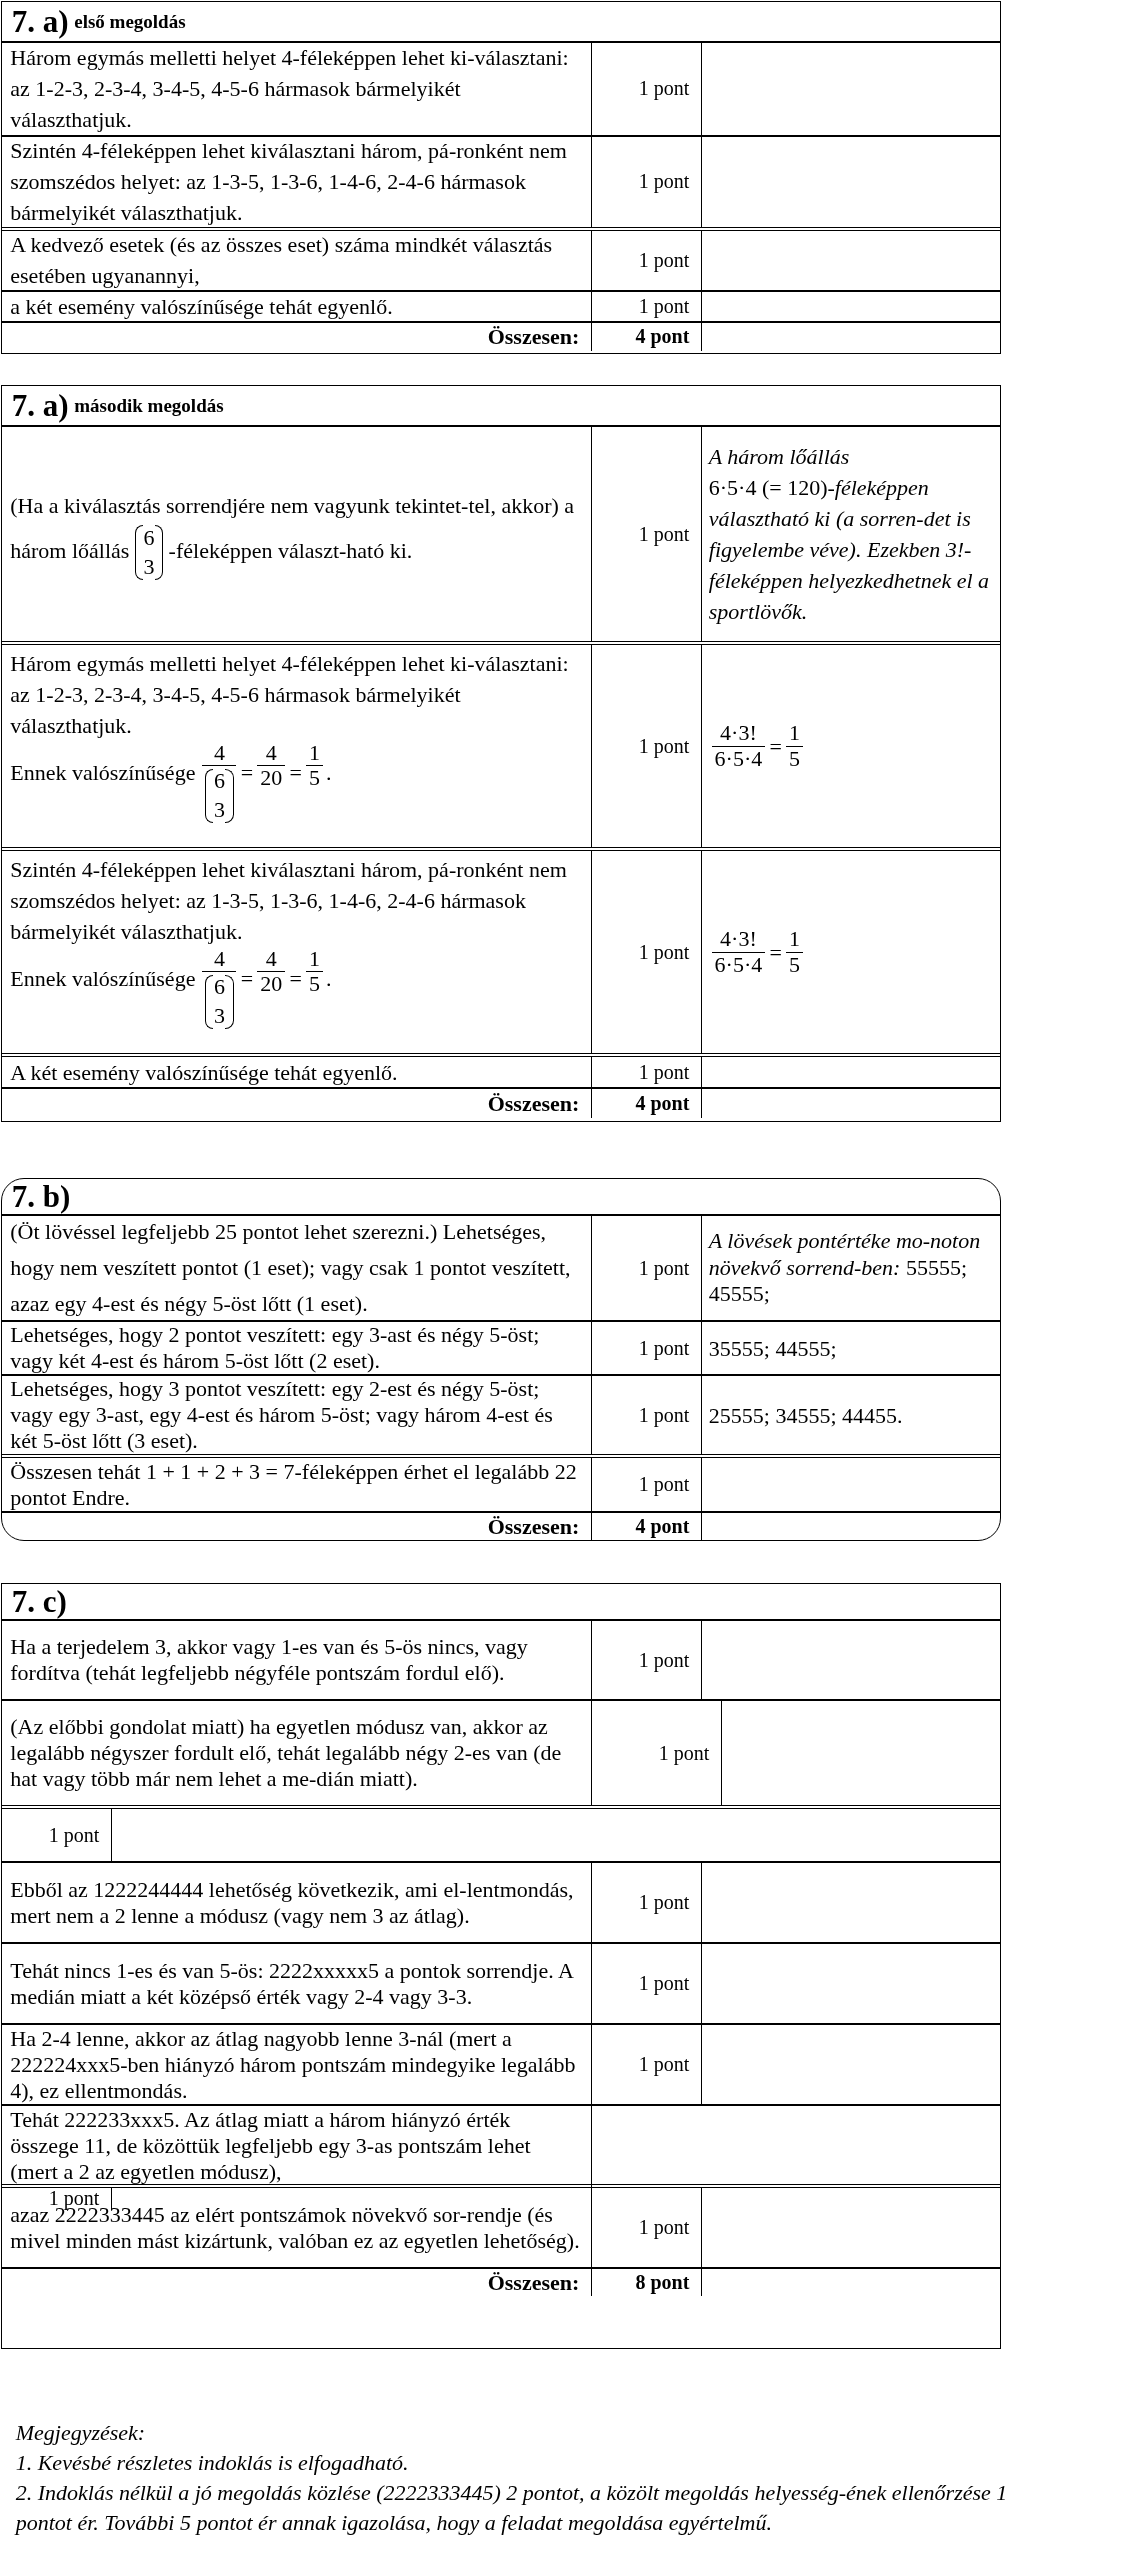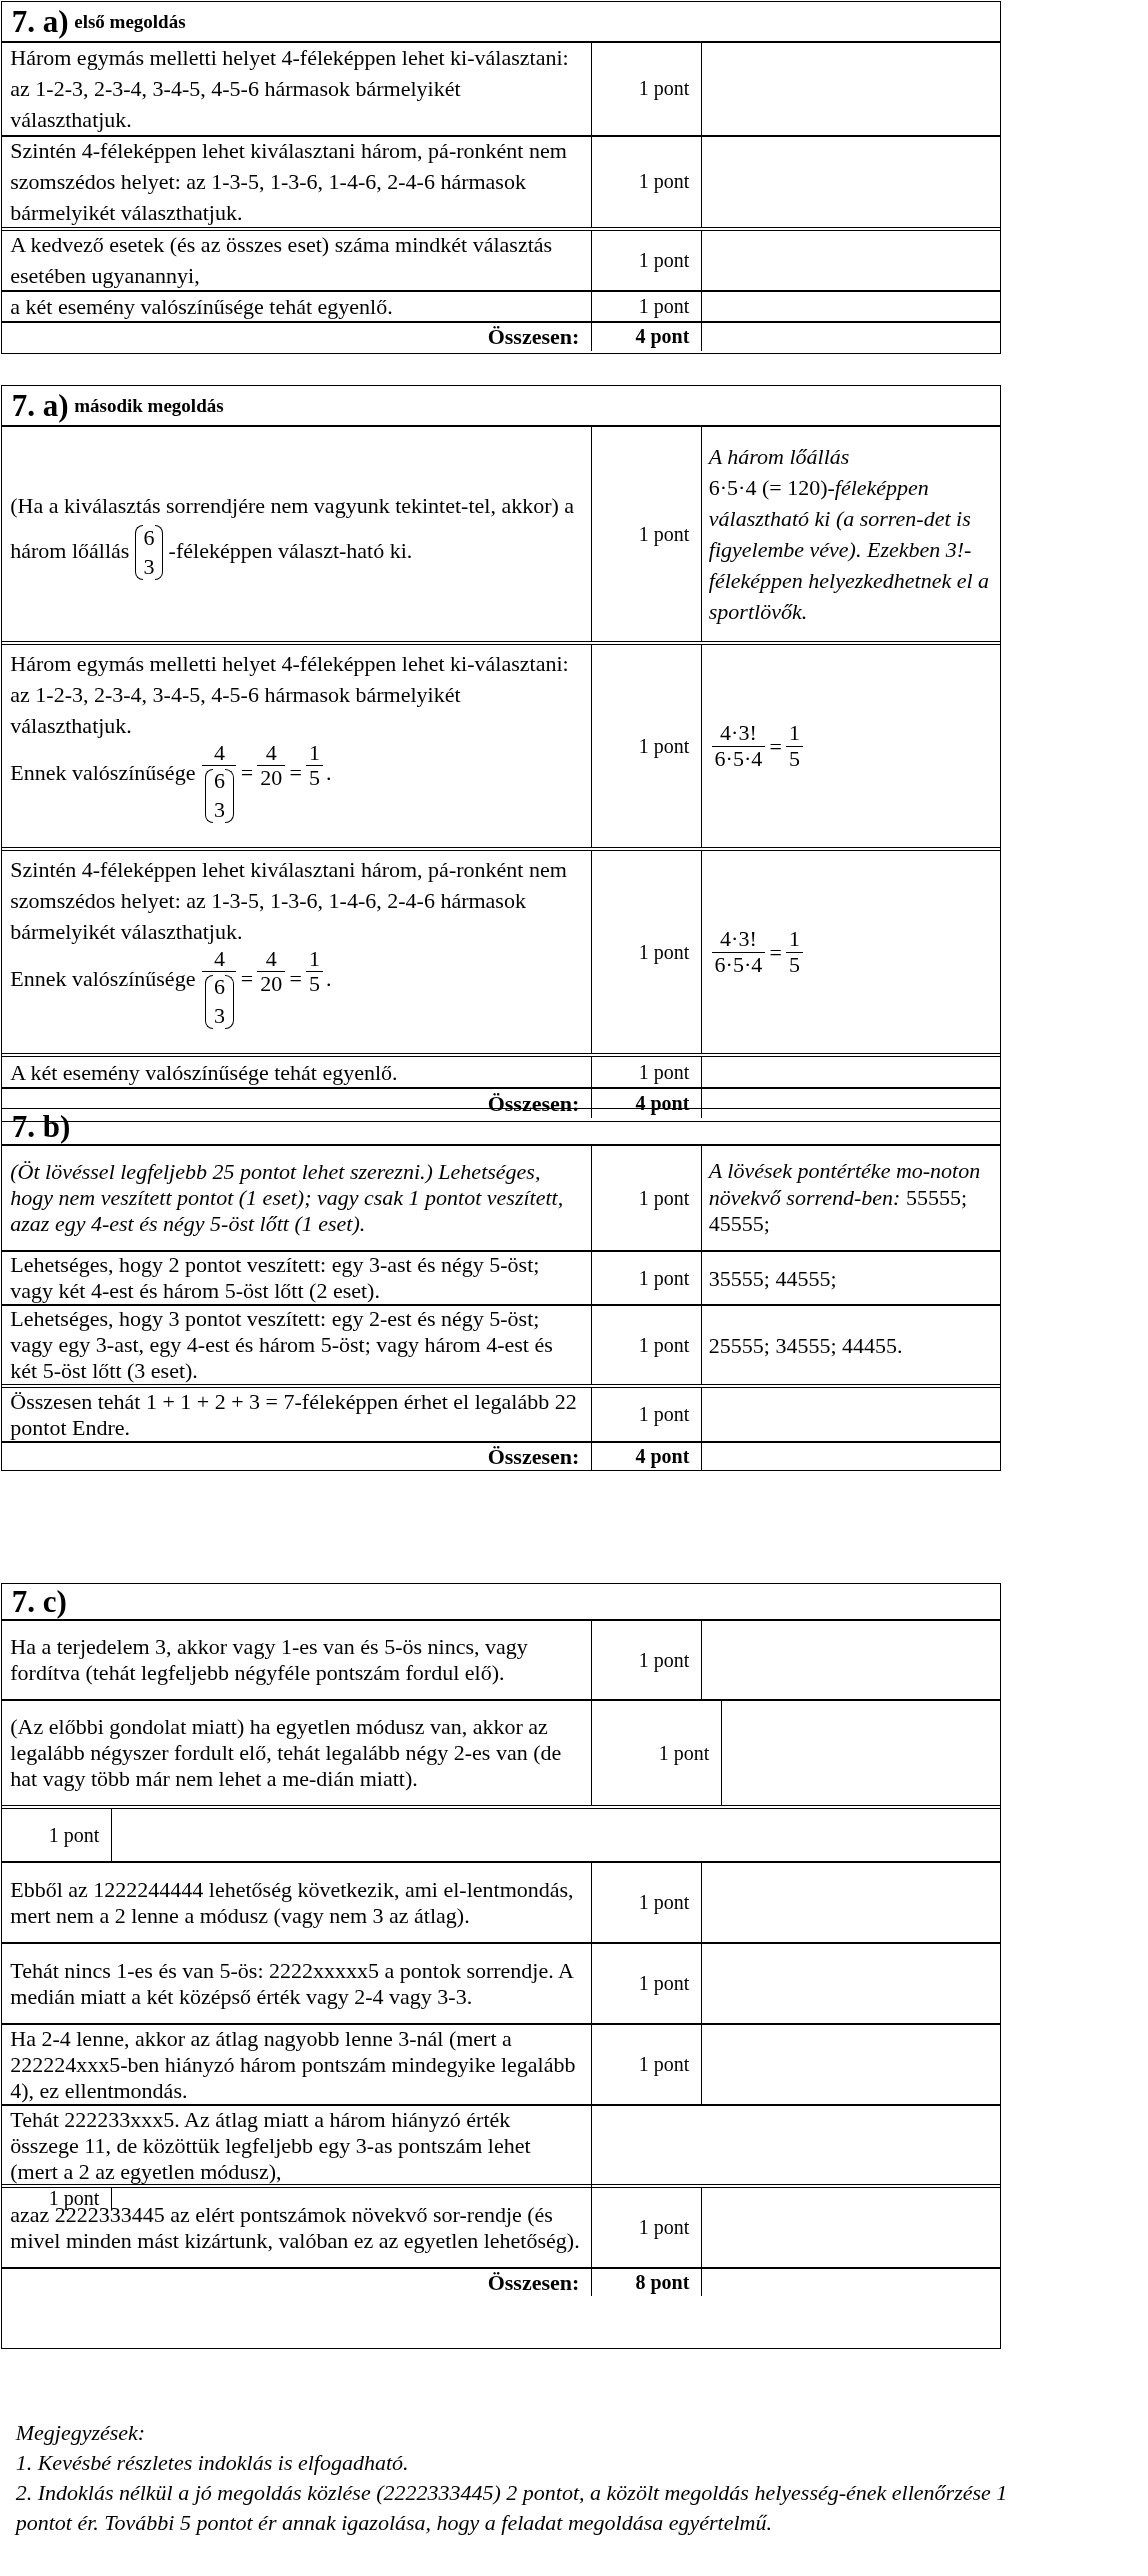--- a/index.html
+++ b/index.html
@@ -177,26 +177,26 @@
     <div class="c2">1 pont</div>
     <div class="c3"></div>
   </div>
   <div class="row total last" style="height:28.6px;">
     <div class="c1">Összesen:</div>
     <div class="c2">4 pont</div>
     <div class="c3"></div>
   </div>
 </div>
 
-<div class="section" style="top:1108px; height:363px;">
+<div class="section" style="top:1178px; height:363px;border-radius:23px;">
   <div class="sec-head" style="height:37px;">
     <span class="sec-num">7. b)</span>
   </div>
   <div class="row" style="height:106px;">
-    <div class="c1" style="line-height:26px;font-style:italic;">(Öt lövéssel legfeljebb 25 pontot lehet szerezni.) Lehetséges, hogy nem veszített pontot (1 eset); vagy csak 1 pontot veszített, azaz egy 4-est és négy 5-öst lőtt (1 eset).</div>
+    <div class="c1" style="line-height:36px;">(Öt lövéssel legfeljebb 25 pontot lehet szerezni.) Lehetséges, hogy nem veszített pontot (1 eset); vagy csak 1 pontot veszített, azaz egy 4-est és négy 5-öst lőtt (1 eset).</div>
     <div class="c2">1 pont</div>
     <div class="c3" style="line-height:26.4px;">
       <div><span class="it">A lövések pontértéke mo-noton növekvő sorrend-ben:</span><span> 55555; 45555;</span></div>
     </div>
   </div>
   <div class="row" style="height:54px;">
     <div class="c1" style="line-height:26px;">Lehetséges, hogy 2 pontot veszített: egy 3-ast és négy 5-öst; vagy két 4-est és három 5-öst lőtt (2 eset).</div>
     <div class="c2">1 pont</div>
     <div class="c3">35555; 44555;</div>
   </div>

